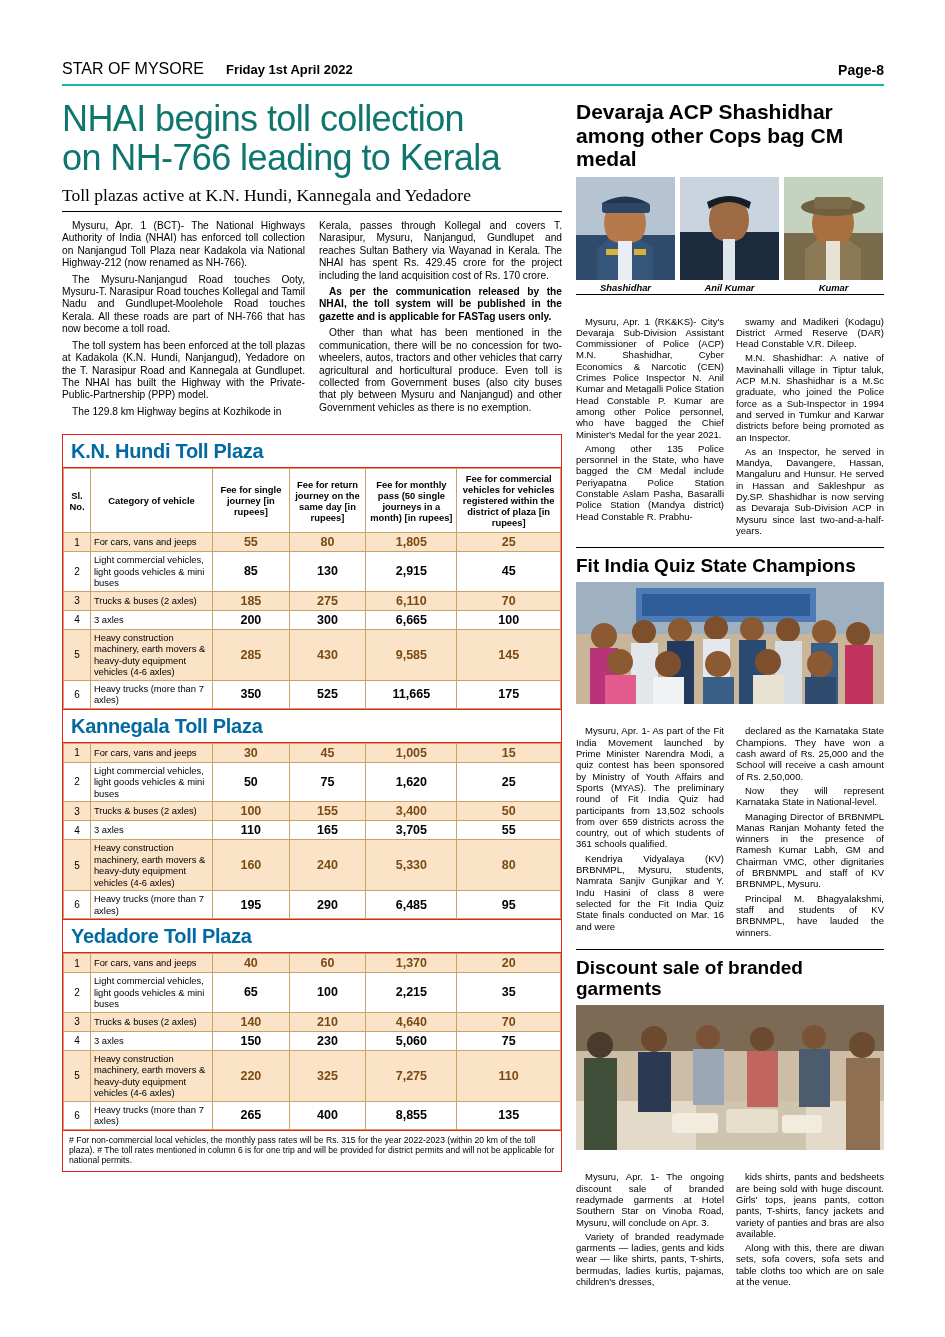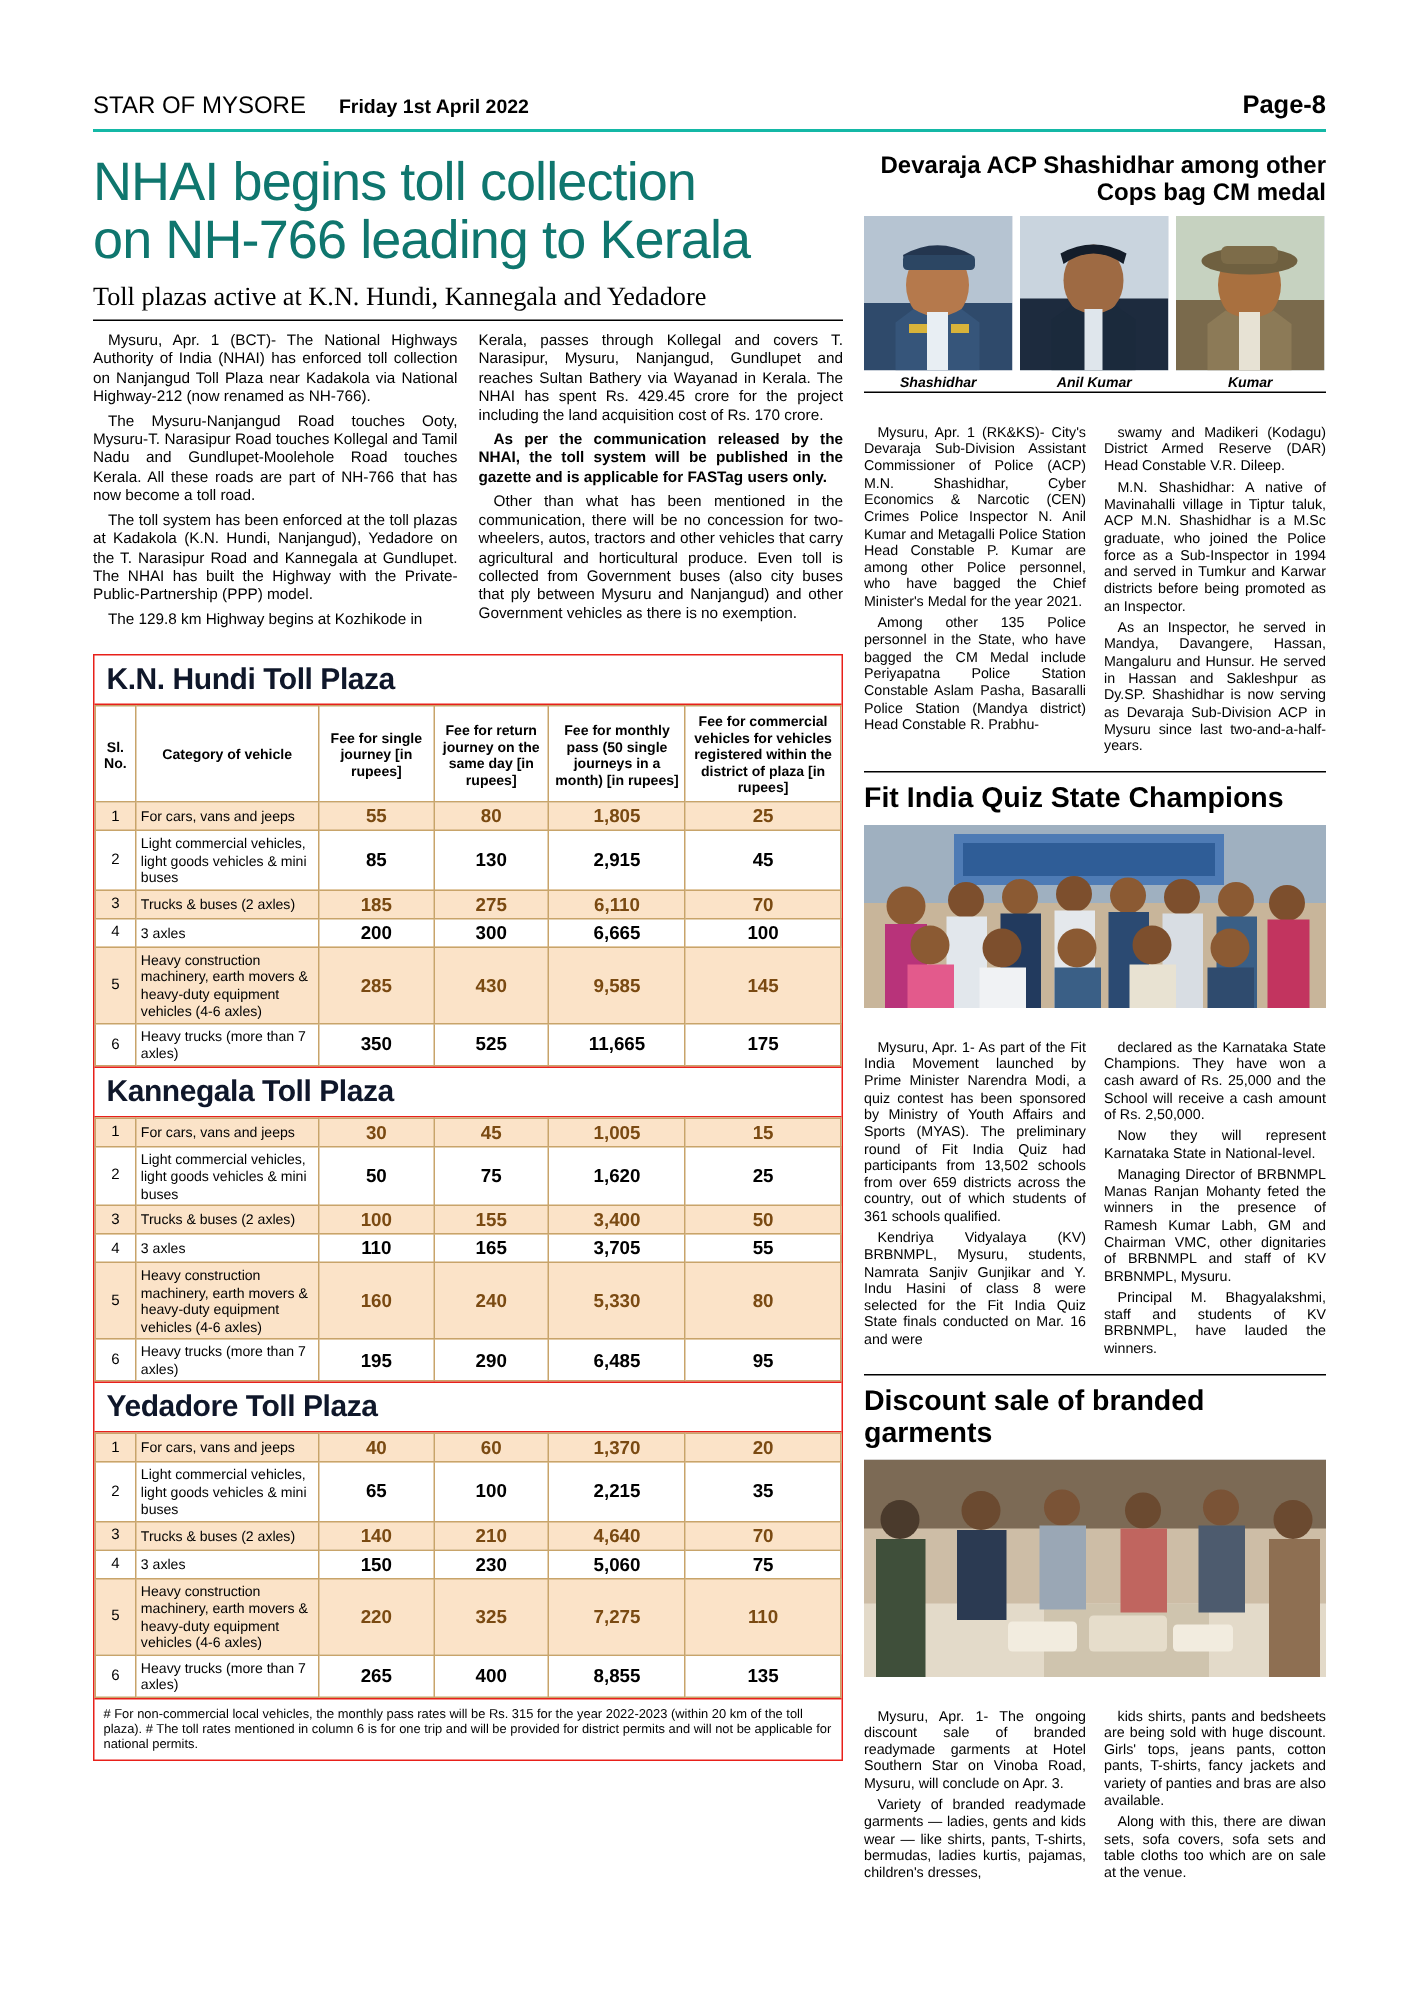--- a/index.html
+++ b/index.html
@@ -17,21 +17,21 @@
     width: 822px; height: 1220px;
   }
   
   .masthead {
     display:flex; align-items:flex-end; justify-content:space-between;
     border-bottom: 2px solid #14b8a6;
     padding-bottom: 6px;
   }
   .masthead .left { display:flex; align-items:baseline; gap:22px; }
   .paper-date { font-size: 13px; font-weight: bold; text-align: center; }
-  .page-num { font-size: 17px; font-weight: bold; }
+  .page-num { font-size: 14px; font-weight: bold; }
 
   
   .cols { display:flex; gap:14px; margin-top: 14px; }
   .col-left { width: 500px; }
   .col-right { width: 308px; }
 
   
   h1.headline {
     margin:0;
     color:#0f766e;
@@ -57,21 +57,21 @@
     line-height: 12.4px;
     text-align: justify;
     text-indent: 10px;
   }
   p.bt.b { font-weight: bold; }
   p.bt.noind { text-indent: 0; }
 
   
   .tablewrap { border: 1.5px solid #e8201a; margin-top: 12px; padding: 0; }
   .tbl-title {
-    color:#0f172a; font-size: 20px; font-weight: bold;
+    color:#0369a1; font-size: 20px; font-weight: bold;
     padding: 5px 8px 4px 8px;
     border-bottom: 1.5px solid #e8201a;
     letter-spacing: -0.3px;
   }
   table.toll { border-collapse: collapse; width: 100%; }
   table.toll td, table.toll th {
     border: 1px solid #c8a46a;
     font-size: 9.4px;
     padding: 2px 3px;
     vertical-align: middle;
@@ -89,22 +89,22 @@
   .colw1 { width: 74px; } .colw2 { width: 74px; } .colw3 { width: 88px; } .colw4 { width: 100px; }
 
   .tbl-note {
     font-size: 8.6px; line-height: 10.4px;
     padding: 4px 6px 5px 6px;
     border-top: 1px solid #e8201a;
   }
 
   
   h2.rh {
-    margin: 0 0 6px 0; font-size: 16px; font-weight:bold; line-height:1.12;
-    text-align:right;
+    margin: 0 0 6px 0; font-size: 21px; font-weight:bold; line-height:1.12;
+    text-align:left;
   }
   h2.rh.left { text-align:left; font-size: 19px; }
   .photostrip { display:flex; gap:5px; }
   .photo { position:relative; overflow:hidden; background:#cfd6de; }
   .cap { font-size: 9.4px; font-weight:bold; text-align:center; font-style:italic; padding-top:2px;}
   .capline { border-bottom: 1px solid #000; margin-top: 1px; }
   .rcols { display:flex; gap:12px; margin-top:21px; }
   .rcols .rc { width: 148px; }
   p.rt {
     margin:0 0 3px 0; font-size: 9.5px; line-height: 11.3px;

